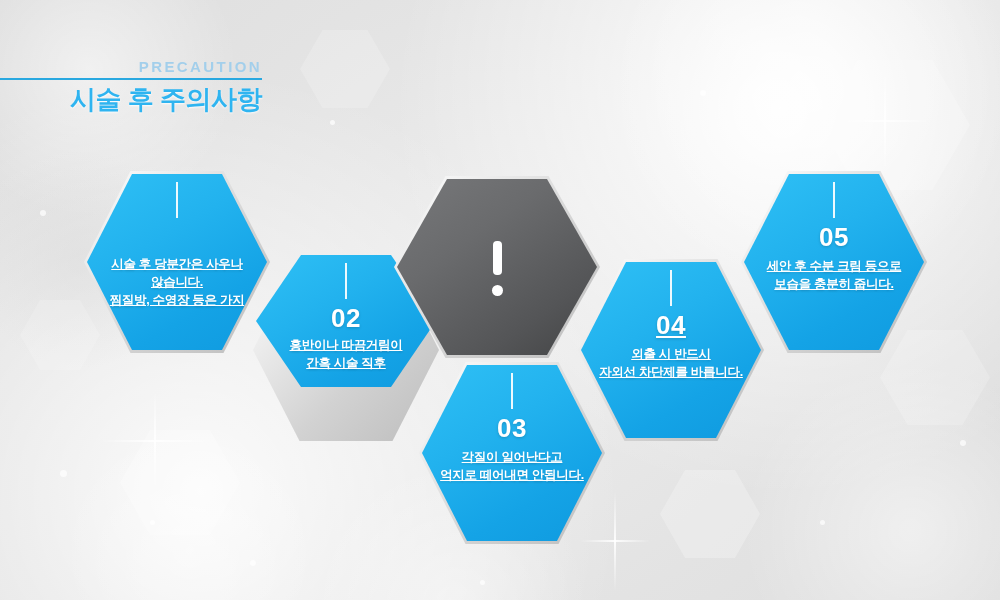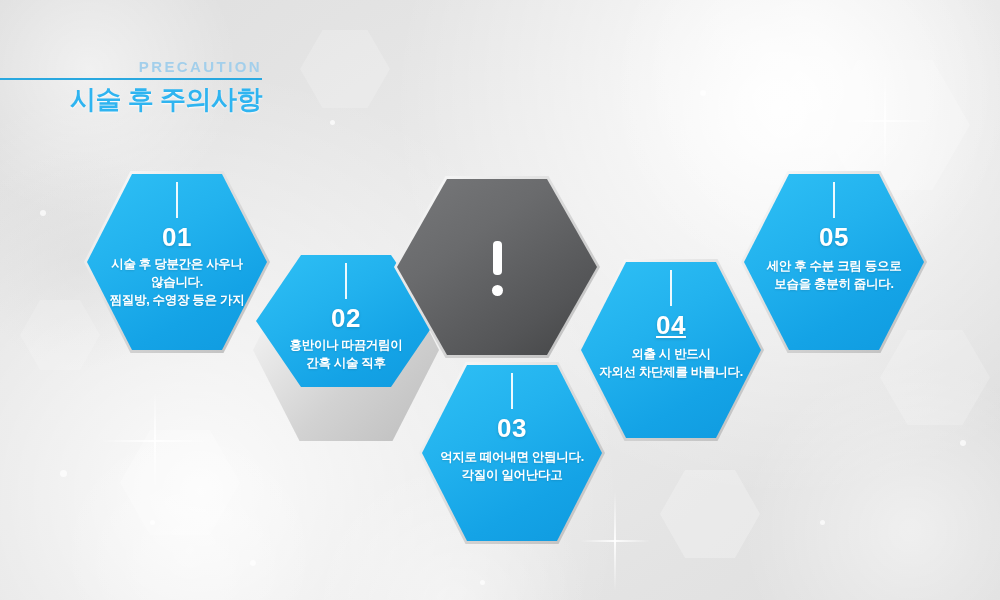--- a/index.html
+++ b/index.html
@@ -142,20 +142,21 @@
   }
   .hex-body {
     position: absolute;
     left: 0;
     width: 100%;
     font-size: 12.5px;
     font-weight: bold;
     line-height: 1.42;
     letter-spacing: -0.3px;
     text-shadow: 0 1px 2px rgba(0,0,0,0.13);
+    text-decoration: underline;
   }
   .hex-body div { white-space: nowrap; }
 
   
   #excl-wrap {
     position: absolute;
     left: 50%;
     top: 50%;
     width: 20px;
     height: 62px;
@@ -219,21 +220,20 @@
 
   <div id="header">
     <div id="eyebrow">PRECAUTION</div>
     <div id="title-rule"></div>
     <div id="main-title">시술 후 주의사항</div>
   </div>
 
   <div class="hex-rim" style="left:84px;top:171px;width:186px;height:182px;"></div>
   <div class="hex hex-blue" style="left:87px;top:174px;width:180px;height:176px;">
     <div class="hex-tick" style="top:8px;height:36px;"></div>
-    <div class="hex-num" style="top:48px;">01</div>
     <div class="hex-body" style="top:82px;">
       <div>시술 후 당분간은 사우나</div>
       <div>않습니다.</div>
       <div>찜질방, 수영장 등은 가지</div>
     </div>
   </div>
 
   <div class="hex-rim" style="left:253px;top:259px;width:186px;height:182px;"></div>
   <div class="hex hex-blue" style="left:256px;top:255px;width:180px;height:132px;">
     <div class="hex-tick" style="top:8px;height:36px;"></div>
@@ -250,22 +250,22 @@
       <div id="excl-bar"></div>
       <div id="excl-dot"></div>
     </div>
   </div>
 
   <div class="hex-rim" style="left:419px;top:362px;width:186px;height:182px;"></div>
   <div class="hex hex-blue" style="left:422px;top:365px;width:180px;height:176px;">
     <div class="hex-tick" style="top:8px;height:36px;"></div>
     <div class="hex-num" style="top:48px;">03</div>
     <div class="hex-body" style="top:84px;">
+      <div>각질이 일어난다고</div>
       <div>억지로 떼어내면 안됩니다.</div>
-      <div>각질이 일어난다고</div>
     </div>
   </div>
 
   <div class="hex-rim" style="left:578px;top:259px;width:186px;height:182px;"></div>
   <div class="hex hex-blue" style="left:581px;top:262px;width:180px;height:176px;">
     <div class="hex-tick" style="top:8px;height:36px;"></div>
     <div class="hex-num" style="top:48px;text-decoration:underline;">04</div>
     <div class="hex-body" style="top:84px;">
       <div>외출 시 반드시</div>
       <div>자외선 차단제를 바릅니다.</div>

